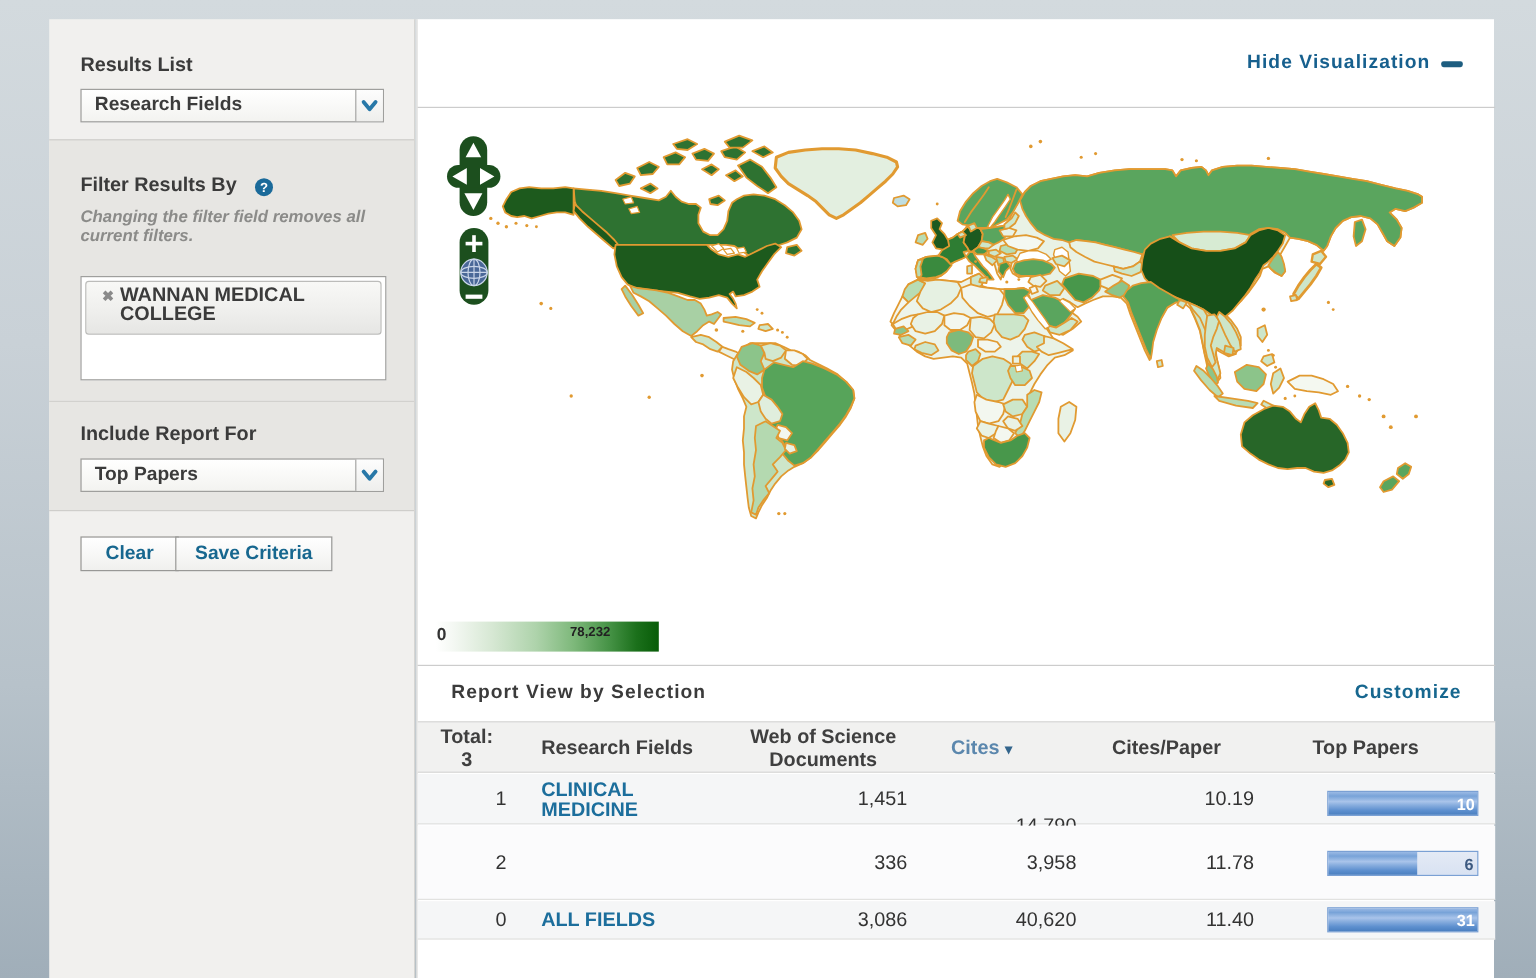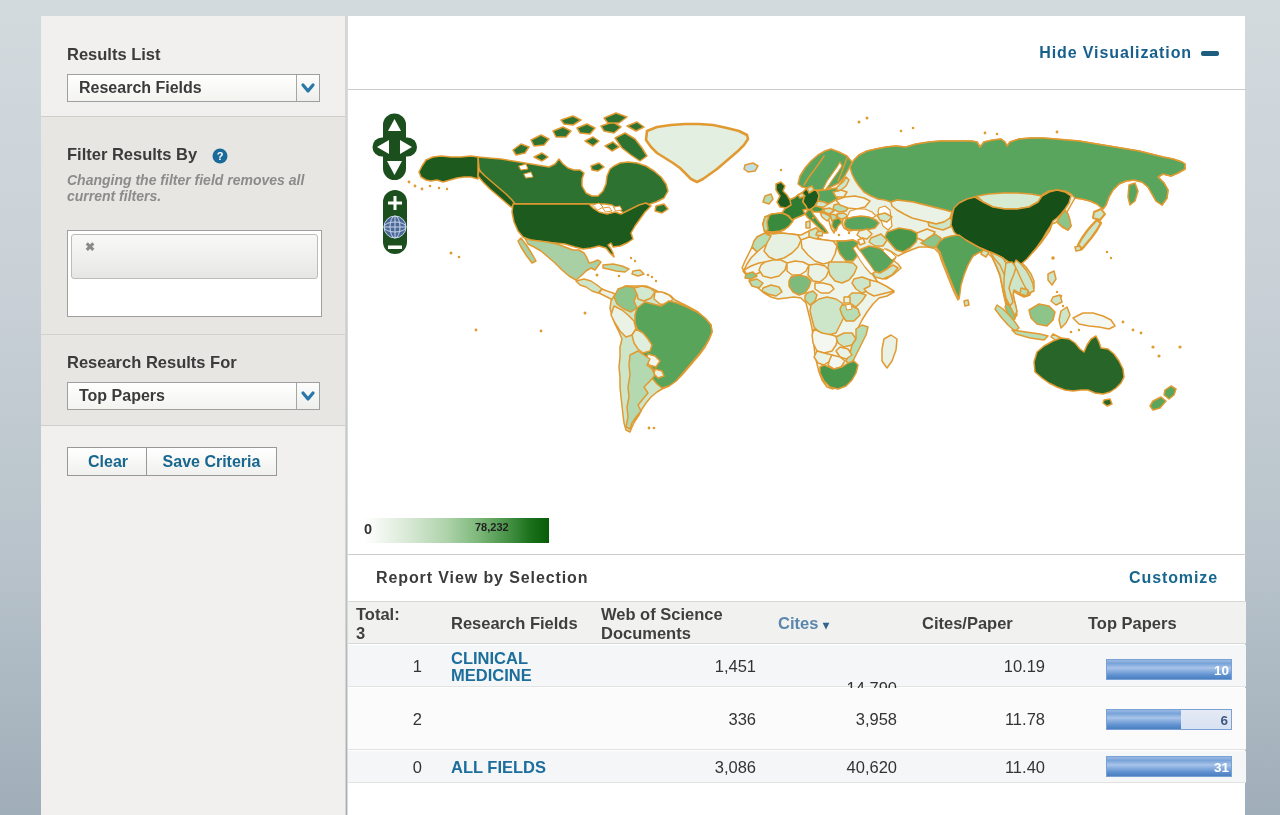--- a/index.html
+++ b/index.html
@@ -37,21 +37,21 @@
 #maptitle { position:absolute; left:26px; top:28px; font-weight:bold; font-size:16px; color:#3b3b3b; letter-spacing:0.9px;}
 #hidevis { position:absolute; right:53px; top:28px; font-weight:bold; font-size:16px; color:#17608e; letter-spacing:0.9px;}
 #hidedash { position:absolute; right:26px; top:35px; width:18px; height:4.5px; background:#1d5d80; border-radius:2px;}
 #legend { position:absolute; left:15px; top:502px; width:186px; height:25px;
   background:linear-gradient(90deg,#ffffff 0%, #f4f8f3 8%, #d7e8d4 25%, #aed3ab 45%, #7db87a 62%, #459245 78%, #1b701b 90%, #085c08 100%);}
 #legend .l0 { position:absolute; left:1px; top:3px; font-weight:bold; font-size:14.5px; color:#333;}
 #legend .l1 { position:absolute; left:112px; top:3px; font-weight:bold; font-size:11px; color:#222;}
 #reporttitle { position:absolute; left:28px; top:553px; font-weight:bold; font-size:16px; color:#3b3b3b; letter-spacing:0.9px;}
 #customize { position:absolute; right:27px; top:553px; font-weight:bold; font-size:16px; color:#17678f; letter-spacing:0.9px;}
 #thead { position:absolute; left:0; top:585px; width:898px; height:43px; background:#f1f1f0; border-top:1px solid #d8d8d6; border-bottom:1px solid #d8d8d6;}
-.th { position:absolute; font-weight:bold; font-size:16.5px; color:#3f3f3f; line-height:19px; text-align:left;}
+.th { position:absolute; font-weight:bold; font-size:16.5px; color:#3f3f3f; line-height:19px; text-align:center;}
 .row { position:absolute; left:0; width:898px; border-bottom:1px solid #e2e2e0;}
 .r1 { top:629px; height:42px; background:#f5f6f7;}
 .r2 { top:672px; height:62px; background:#fbfbfc;}
 .r3 { top:735px; height:32px; background:#f5f6f7;}
 .num { position:absolute; font-size:16.5px; color:#333; text-align:right;}
 .fld { position:absolute; left:103px; font-weight:bold; font-size:16.5px; color:#1c6e9c; line-height:16.5px;}
 .bar { position:absolute; left:758px; width:126px; height:21px; border:1px solid #7aa0d4; background:linear-gradient(180deg,#e4eaf5,#d8e2f2);}
 .fill { position:absolute; left:0; top:0; height:19px; background:linear-gradient(180deg,#9ab9e4 0%,#78a3d8 18%,#a9c4ea 42%,#8db1e0 55%,#5e90cf 80%,#4a7fc0 100%);}
 .bnum { position:absolute; top:2.5px; font-weight:bold; font-size:13.5px; }
 </style>
@@ -71,23 +71,24 @@
   <div class="shead" style="left:26px; top:129px;">Filter Results By</div>
   <svg class="abs" style="left:171px; top:132px;" width="16" height="16">
       <circle cx="8" cy="8" r="7.5" fill="#1a6a9a"></circle>
       <text x="8" y="12" text-anchor="middle" font-size="11" font-weight="bold" fill="#fff">?</text>
     </svg>
   <div class="itl" style="top:157px;">Changing the filter field removes all<br>current filters.</div>
   <div class="shead blue" style="left:26px; top:194px; font-size:19px;margin-top:40px;">Add Filter »</div>
   <div id="listbox">
     <div id="listitem">
       <div class="x">✖</div>
+      <div class="t">WANNAN MEDICAL<br>COLLEGE</div>
     </div>
   </div>
-  <div class="shead" style="left:26px; top:337px;">Research Results For</div>
+  <div class="shead" style="left:26px; top:337px;">Include Report For</div>
   <div class="ddl" style="top:366px;">
     <div class="txt">Top Papers</div>
     <div class="btn"><svg width="22" height="26">
           <path d="M6 10 L11 16 L16 10" fill="none" stroke="#2878a8" stroke-width="3.2" stroke-linecap="round" stroke-linejoin="round"></path>
         </svg></div>
   </div>
   <div class="btn2" style="left:26px; top:431px; width:82px; line-height:27px;">Clear</div>
   <div class="btn2" style="left:105px; top:431px; width:131px; line-height:27px;">Save Criteria</div>
 </div>
 

